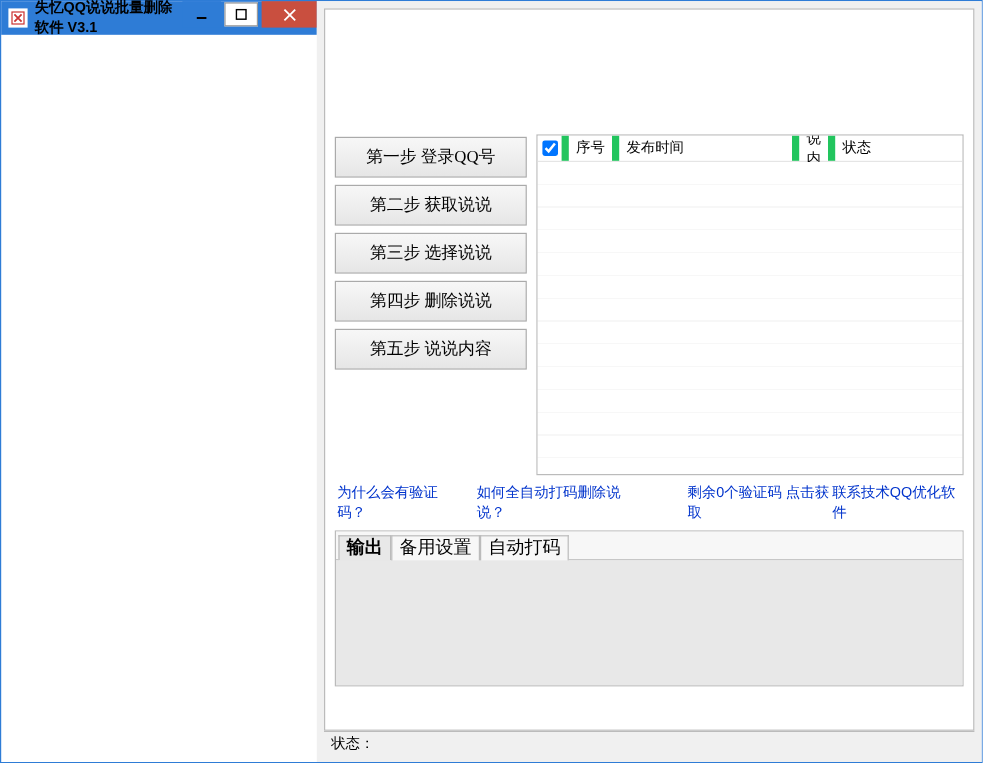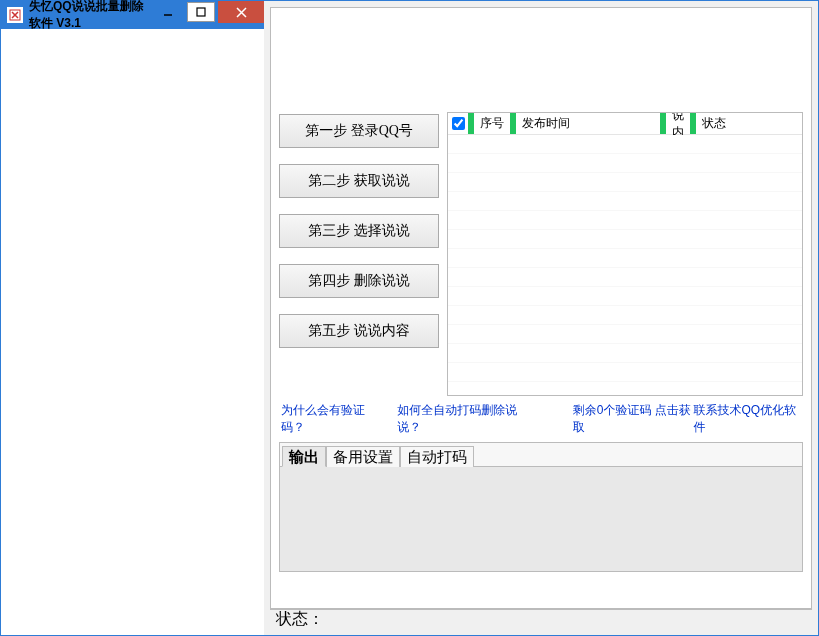--- a/index.html
+++ b/index.html
@@ -68,21 +68,21 @@
 }
 .mid-row {
   display: flex;
   gap: 8px;
   height: 284px;
 }
 .steps-col {
   width: 160px;
   display: flex;
   flex-direction: column;
-  gap: 16px;
+  gap: 6px;
   padding-top: 2px;
 }
 .step-btn {
   height: 34px;
   background: linear-gradient(#f7f7f7, #e6e6e6);
   border: 1px solid #aaa;
   font-size: 14px;
   font-family: "SimSun", serif;
   cursor: pointer;
 }
@@ -170,21 +170,21 @@
 }
 .tab-content {
   flex: 1;
   background: #e8e8e8;
   border-top: none;
 }
 .statusbar {
   height: 20px;
   border-top: 1px solid #bbb;
   background: #f0f0f0;
-  font-size: 16px;
+  font-size: 12px;
   padding: 2px 6px;
   display: flex;
   align-items: center;
 }
 </style>
 </head>
 <body>
 
 <div class="window">
   <div class="titlebar">

